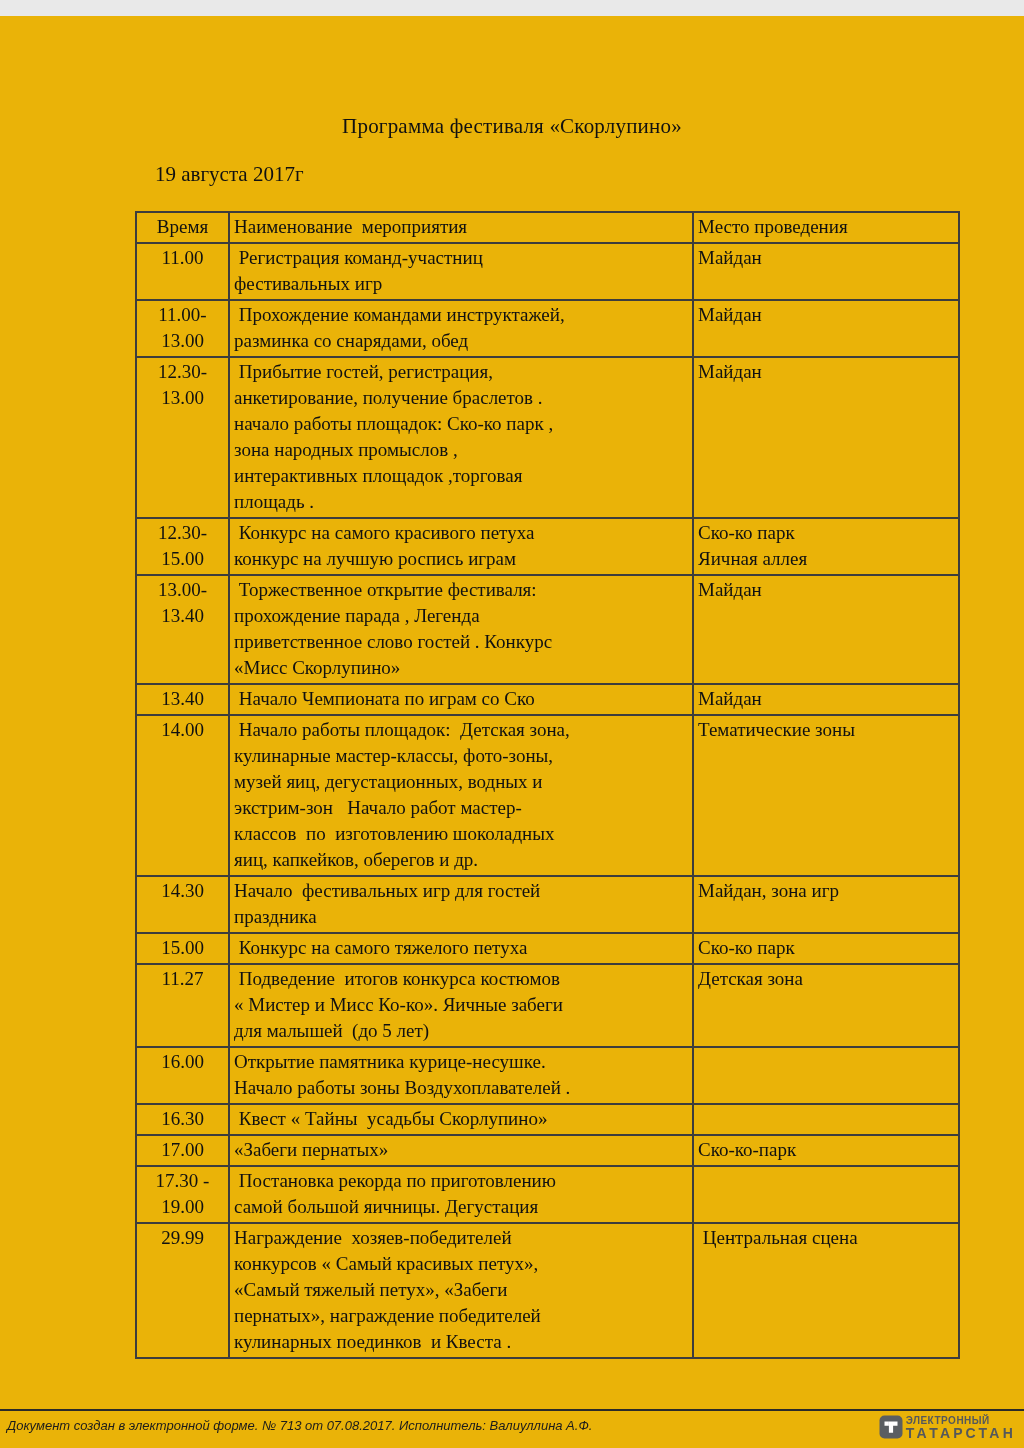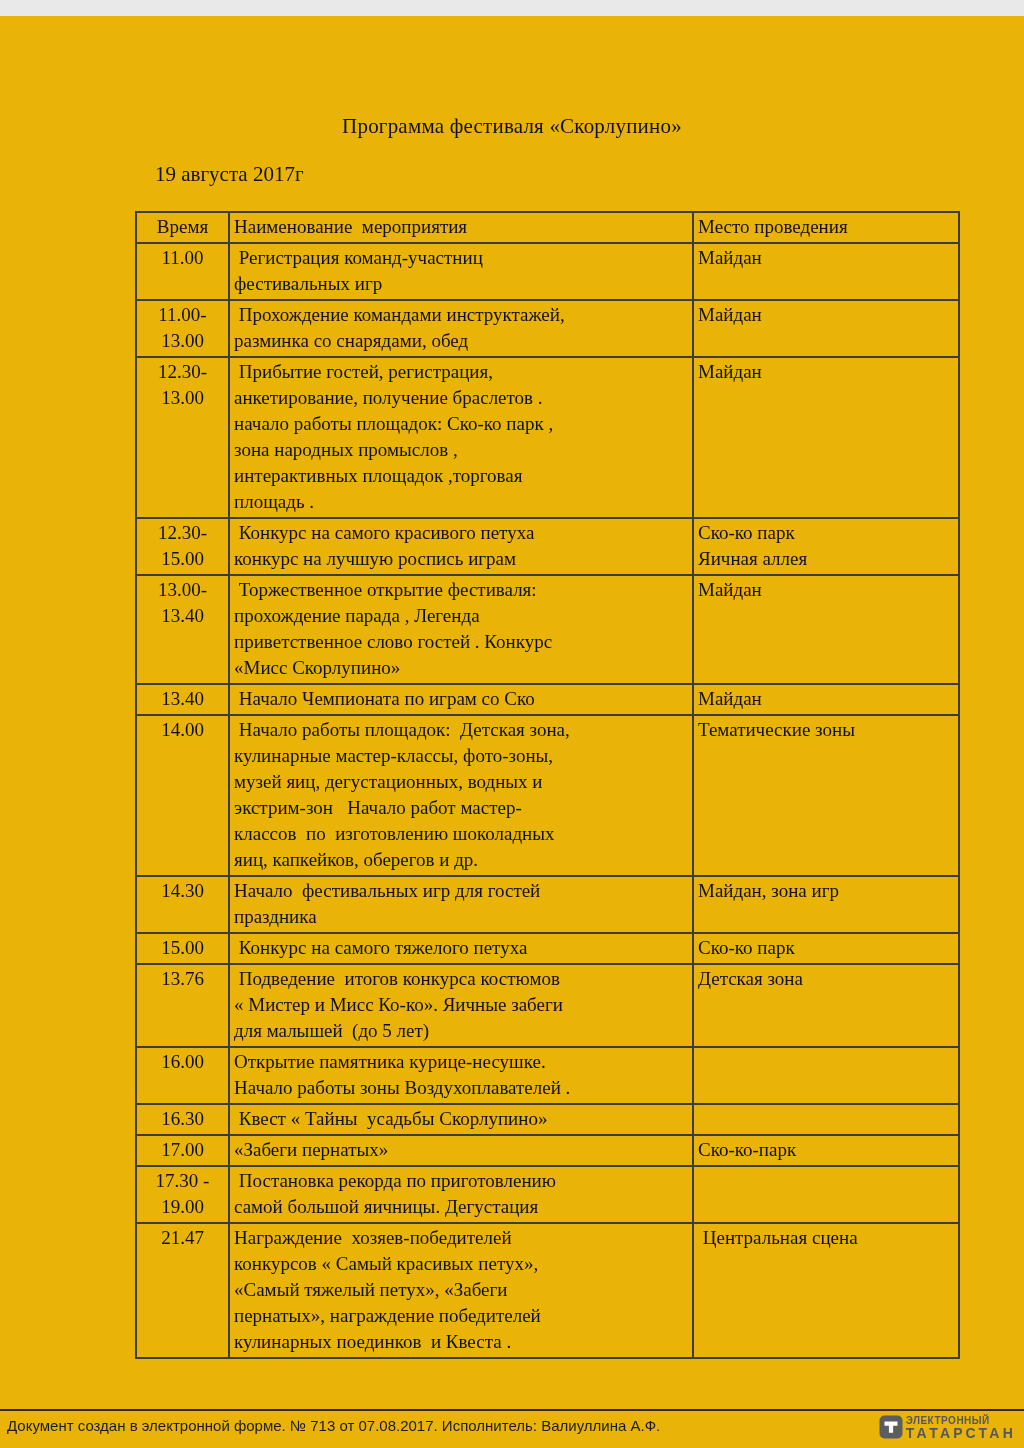--- a/index.html
+++ b/index.html
@@ -54,23 +54,24 @@
   .footer-rule {
     position: absolute;
     left: 0; top: 1393px;
     width: 1024px;
     border-top: 2px solid #2a2a2a;
   }
   .footer-text {
     position: absolute;
     left: 7px; top: 1400px;
     font-family: "Liberation Sans", "DejaVu Sans", sans-serif;
-    font-size: 15px;
+    font-size: 13px;
     line-height: 19px;
     color: #1c1c1c;
+    font-style: italic;
   }
   .logo {
     position: absolute;
     right: 8px; top: 1399px;
     display: flex;
     align-items: center;
     gap: 3px;
   }
   .logo-text {
     font-family: "Liberation Sans", "DejaVu Sans", sans-serif;
@@ -183,21 +184,21 @@
     <td class="d-place">Майдан, зона игр</td>
   </tr>
 
   <tr>
     <td class="d-time">15.00</td>
     <td class="d-event"> Конкурс на самого тяжелого петуха</td>
     <td class="d-place">Ско-ко парк</td>
   </tr>
 
   <tr>
-    <td class="d-time">13.76</td>
+    <td class="d-time">11.27</td>
     <td class="d-event"> Подведение  итогов конкурса костюмов
 « Мистер и Мисс Ко-ко». Яичные забеги
 для малышей  (до 5 лет)</td>
     <td class="d-place">Детская зона</td>
   </tr>
 
   <tr>
     <td class="d-time">16.00</td>
     <td class="d-event">Открытие памятника курице-несушке.
 Начало работы зоны Воздухоплавателей .</td>
@@ -218,21 +219,21 @@
 
   <tr>
     <td class="d-time">17.30 -
 19.00</td>
     <td class="d-event"> Постановка рекорда по приготовлению
 самой большой яичницы. Дегустация</td>
     <td class="d-place"></td>
   </tr>
 
   <tr>
-    <td class="d-time">21.47</td>
+    <td class="d-time">29.99</td>
     <td class="d-event">Награждение  хозяев-победителей
 конкурсов « Самый красивых петух»,
 «Самый тяжелый петух», «Забеги
 пернатых», награждение победителей
 кулинарных поединков  и Квеста .</td>
     <td class="d-place"> Центральная сцена</td>
   </tr>
 </tbody>
   </table>
 

